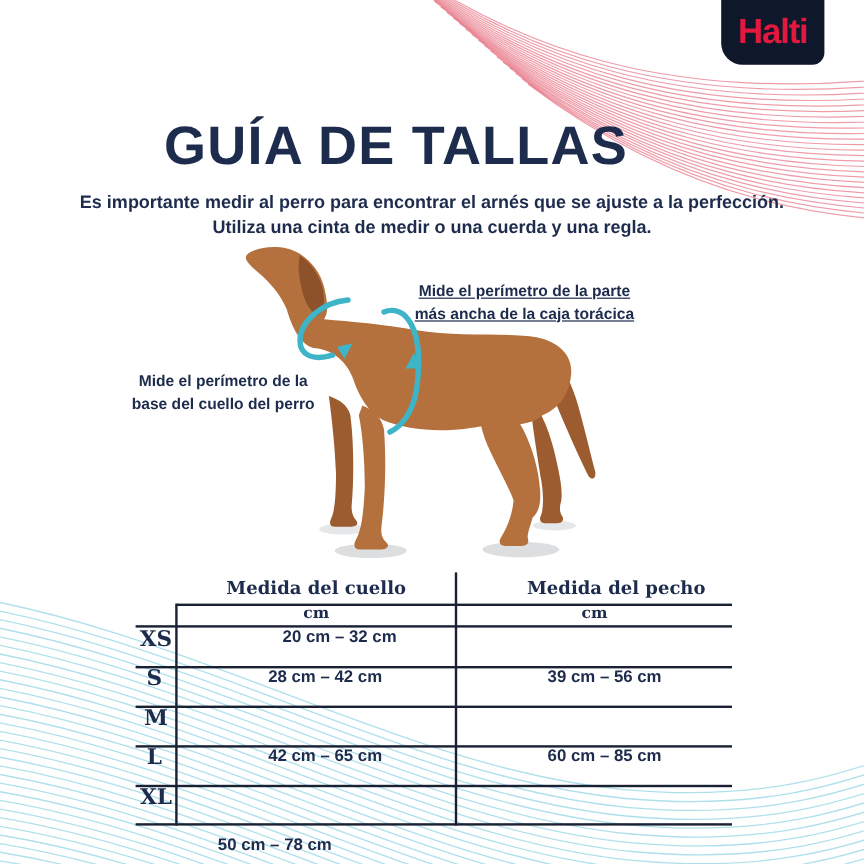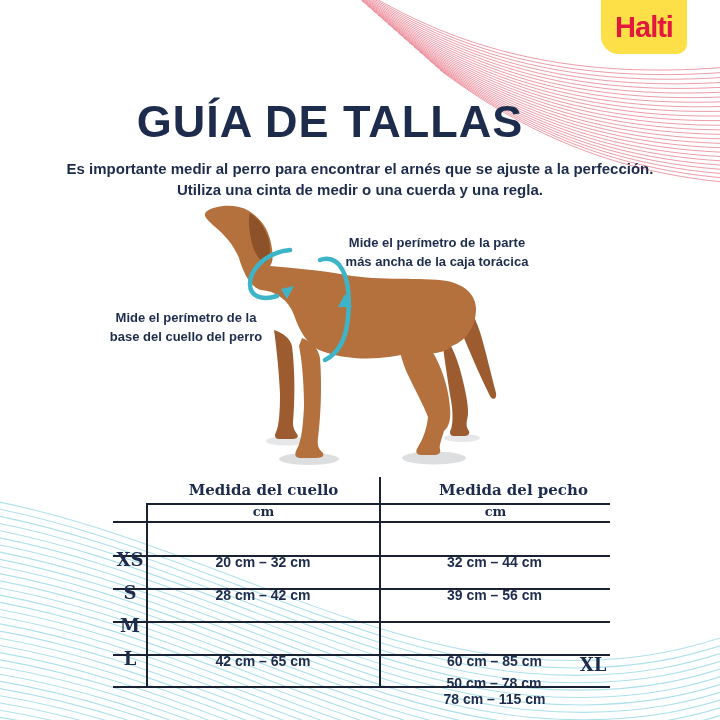--- a/index.html
+++ b/index.html
@@ -7,21 +7,21 @@
     position:relative;width:720px;height:720px;margin:0 auto;
     background:#ffffff;overflow:hidden;
     font-family:"Liberation Sans",sans-serif;
     color:var(--navy,#1d2b4c);
   }
   .abs{position:absolute;}
   
   #bg-waves{position:absolute;left:0;top:0;width:720px;height:720px;}
   
   .logo-box{
-    left:601px;top:0;width:86px;height:54px;background:#fde047;
+    left:601px;top:0;width:86px;height:54px;background:#0f172a;
     border-radius:0 0 10px 18px;display:flex;align-items:center;justify-content:center;
   }
   .logo-text{
     font-weight:700;font-size:29px;letter-spacing:-1px;color:var(--halti-red,#e2183e);
   }
   
   .script-title{
     left:0;top:26px;width:680px;text-align:center;
     font-family:"DejaVu Serif",serif;font-style:italic;font-weight:700;
     font-size:58px;line-height:64px;color:var(--script-blue,#66c3dd);
@@ -35,30 +35,30 @@
     left:10px;top:158px;width:700px;text-align:center;
     font-weight:700;font-size:15px;line-height:21px;color:var(--navy,#1d2b4c);
   }
   
   #dog-svg{left:100px;top:200px;width:470px;height:285px;}
   .measure-label{
     font-weight:700;font-size:13px;line-height:18.5px;text-align:center;
     color:var(--navy,#1d2b4c);
   }
   #neck-label{left:101px;top:309px;width:170px;}
-  #chest-label{left:337px;top:234px;width:200px;}
+  #chest-label{left:337px;top:234px;width:200px;text-decoration:underline;}
   
   .tline{position:absolute;background:var(--table-line,#1a2133);}
   .th-serif{
     position:absolute;text-align:center;
     font-family:"DejaVu Serif",serif;font-weight:700;color:var(--navy,#1d2b4c);
   }
   .col-head{top:480px;font-size:15px;line-height:20px;}
   .unit-head{top:504px;font-size:13px;line-height:16px;}
-  .trow{position:absolute;left:113px;width:497px;height:48px;display:flex;align-items:flex-end;}
+  .trow{position:absolute;left:113px;width:497px;height:48px;display:flex;align-items:flex-start;gap:20px;}
   .cell-size{
     width:34px;text-align:center;font-family:"DejaVu Serif",serif;
     font-weight:700;font-size:18px;color:var(--navy,#1d2b4c);
   }
   .cell-neck{width:232px;text-align:center;font-weight:700;font-size:14px;color:var(--navy,#1d2b4c);}
   .cell-chest{width:231px;text-align:center;font-weight:700;font-size:14px;color:var(--navy,#1d2b4c);}
 </style>
 <style>.dogmain{fill:#b4713e;}.dogdark{fill:#9c5c30;}.dogear{fill:#8a4f28;opacity:.9;}.arrow{fill:none;stroke:#3db4c8;stroke-width:4.5;stroke-linecap:round;}.arrowhead{fill:#3db4c8;}</style></head>
 <body>
 
@@ -190,21 +190,20 @@
     <div class="tline" style="left:113px;top:686px;width:497px;height:2px;"></div>
 
     <div class="th-serif col-head" style="left:148px;width:231px;">Medida del cuello</div>
     <div class="th-serif col-head" style="left:399px;width:229px;">Medida del pecho</div>
     <div class="th-serif unit-head" style="left:148px;width:231px;">cm</div>
     <div class="th-serif unit-head" style="left:381px;width:229px;">cm</div>
 
     <div class="trow" style="top:522px;">
       <div class="cell-size">XS</div>
       <div class="cell-neck">20 cm – 32 cm</div>
-      <div class="cell-chest">32 cm – 44 cm</div>
     </div>
     <div class="trow" style="top:555px;">
       <div class="cell-size">S</div>
       <div class="cell-neck">28 cm – 42 cm</div>
       <div class="cell-chest">39 cm – 56 cm</div>
     </div>
     <div class="trow" style="top:588px;">
       <div class="cell-size">M</div>
     </div>
     <div class="trow" style="top:621px;">

